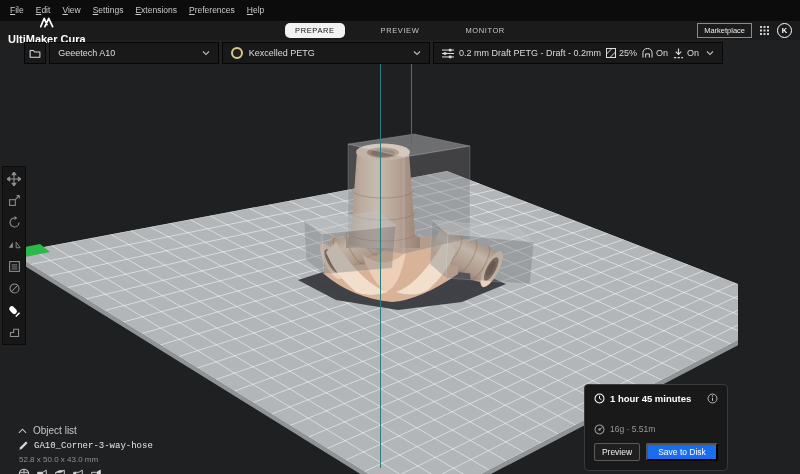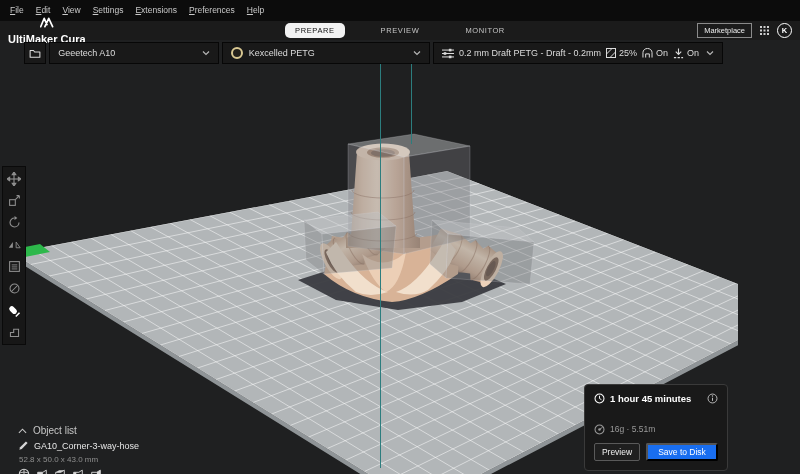--- a/index.html
+++ b/index.html
@@ -32,21 +32,21 @@
   .cfg .lab{white-space:nowrap;overflow:hidden;}
   .mini{display:flex;align-items:center;gap:3px;color:#dcdcdc;}
   .spool-dot{width:12px;height:12px;border-radius:50%;border:2.5px solid #d9c892;background:#23201a;box-sizing:border-box;}
   
   .left-toolbar{position:absolute;left:2px;top:126px;width:22px;background:#171717;border:1px solid #0a0a0a;display:flex;flex-direction:column;align-items:center;padding:4px 0;gap:7px;z-index:6;}
   .tool{width:15px;height:15px;color:#8f8f8f;display:flex;align-items:center;justify-content:center;cursor:pointer;}
   .tool.active{color:#ffffff;}
   
   .object-list{position:absolute;left:18px;bottom:2px;z-index:6;}
   .ol-head{display:flex;align-items:center;gap:6px;color:#c7c7c7;font-size:10px;cursor:pointer;}
-  .ol-item{display:flex;align-items:center;gap:5px;color:#e6e6e6;font-size:9px;margin-top:4px;cursor:pointer;}
+  .ol-item{display:flex;align-items:center;gap:5px;color:#e6e6e6;font-size:9px;margin-top:4px;cursor:pointer;font-family:Liberation Mono, monospace;}
   .ol-dims{color:#8f8f8f;font-size:8px;margin-top:4px;margin-left:1px;}
   .view-row{display:flex;gap:6px;margin-top:4px;}
   .view-btn{width:12px;height:12px;color:#d6d6d6;display:flex;align-items:center;justify-content:center;cursor:pointer;}
   
   .action-panel{position:absolute;right:10px;bottom:11px;width:144px;background:#191919;border:1px solid #3a3a3a;border-radius:4px;padding:8px 9px 9px;z-index:6;box-sizing:border-box;}
   .ap-row{display:flex;align-items:flex-start;gap:5px;}
   .ap-time{color:#ffffff;font-size:9.5px;font-weight:bold;flex:1;}
   .ap-info{color:#bdbdbd;display:flex;}
   .ap-mat{color:#9a9a9a;font-size:8.5px;}
   .ap-row2{margin-top:20px;}

